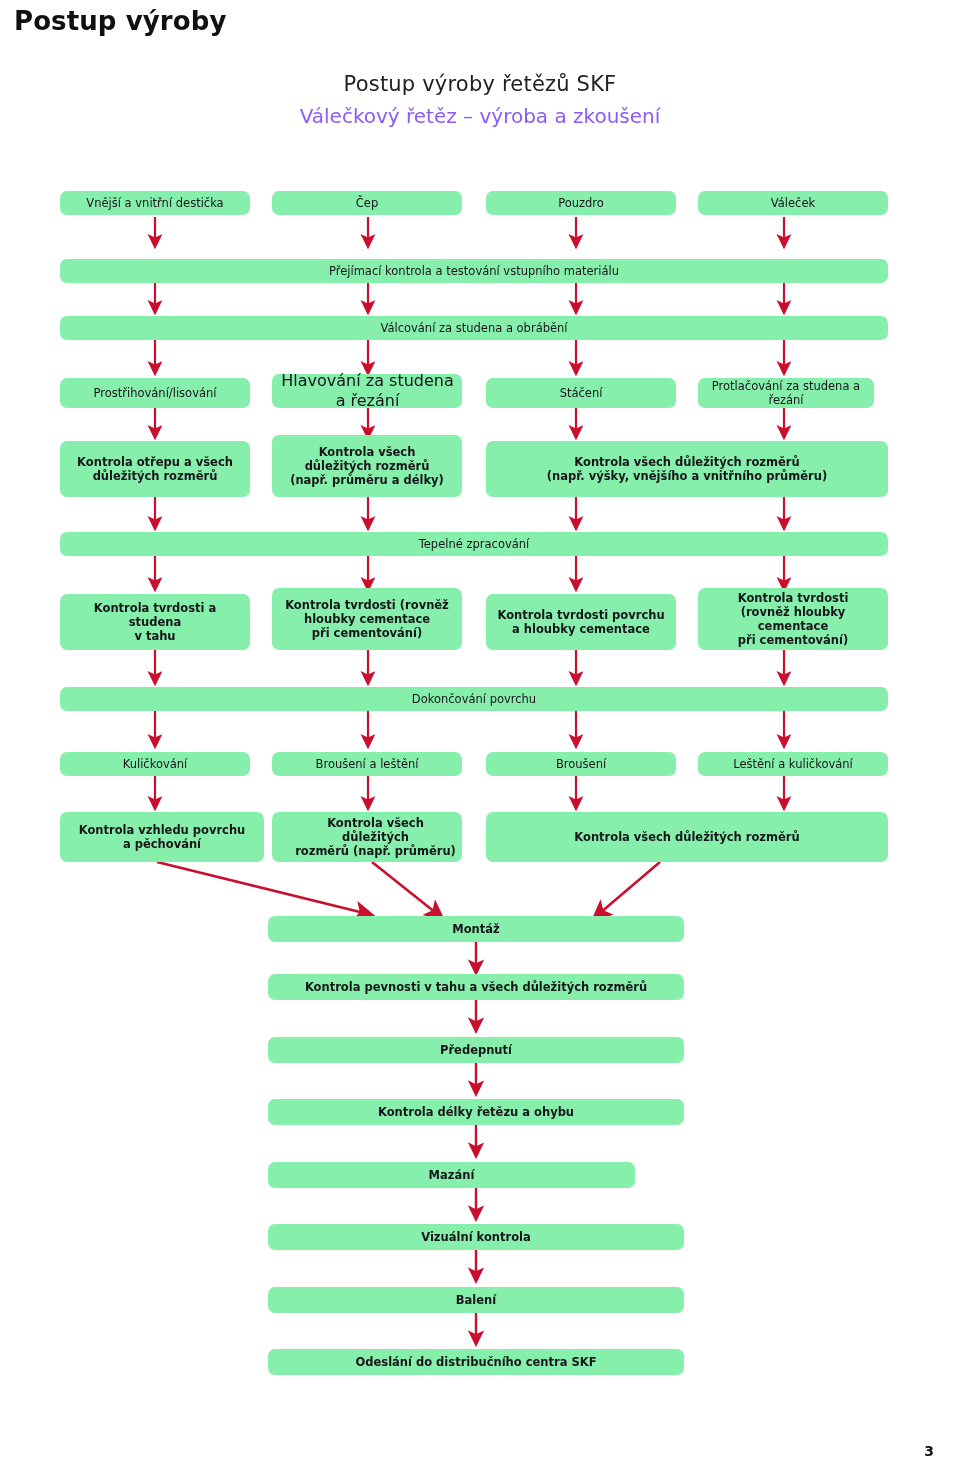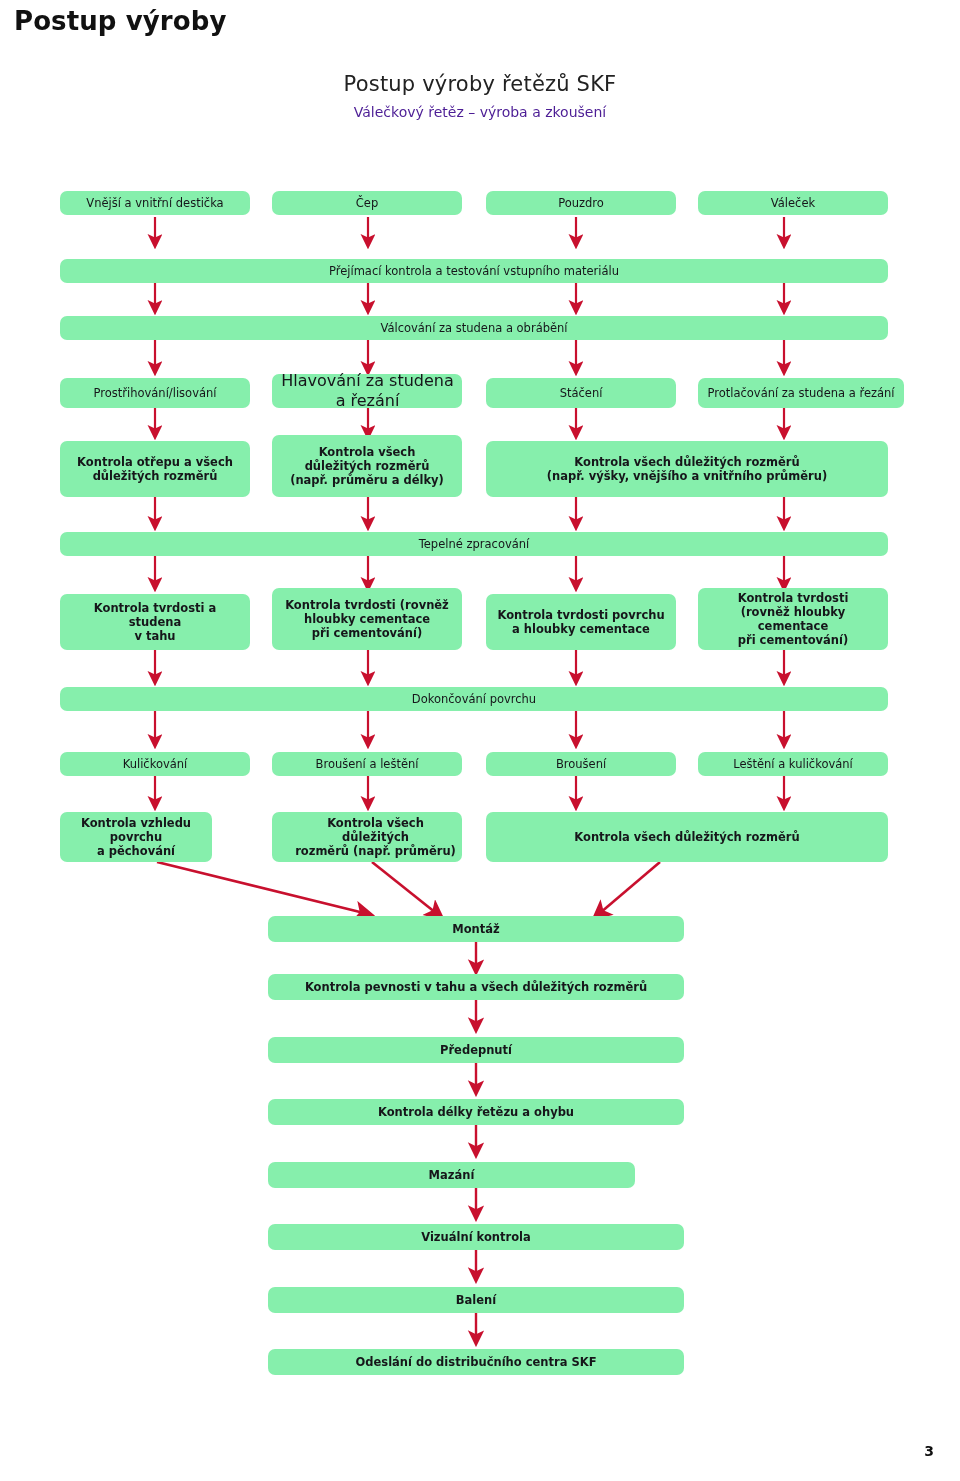--- a/index.html
+++ b/index.html
@@ -21,21 +21,21 @@
   }
   .header-rule{
     position:absolute;left:0;top:46px;width:960px;height:2px;background:#ffffff;
   }
   .doc-title{
     position:absolute;left:0;top:72px;width:960px;text-align:center;
     font-size:21px;font-weight:400;color:#222;letter-spacing:.2px;
   }
   .doc-sub{
     position:absolute;left:0;top:104px;width:960px;text-align:center;
-    font-size:14px;font-weight:400;color:#4c1d95;
+    font-size:20px;font-weight:400;color:#8b5cf6;
   }
   .pagenum{
     position:absolute;right:26px;bottom:22px;
     font-size:14px;font-weight:bold;color:#111;
   }
 
   
   .chart{position:absolute;left:0;top:0;width:960px;height:1481px;}
 
   .node{
@@ -153,21 +153,21 @@
     <div class="node reg" style="left:60px;top:259px;width:828px;height:24px;">Přejímací kontrola a testování vstupního materiálu</div>
 
     <div class="node reg" style="left:60px;top:316px;width:828px;height:24px;">Válcování za studena a obrábění</div>
 
     <div class="node reg" style="left:60px;top:378px;width:190px;height:30px;">Prostřihování/lisování</div>
     <div class="node reg small" style="left:272px;top:374px;width:190px;height:34px;flex-direction:column;">
       <span class="t">Hlavování za studena</span>
       <span class="t">a řezání</span>
     </div>
     <div class="node reg" style="left:486px;top:378px;width:190px;height:30px;">Stáčení</div>
-    <div class="node reg" style="left:698px;top:378px;width:206px;height:30px;">Protlačování za studena a řezání</div>
+    <div class="node reg" style="left:698px;top:378px;width:176px;height:30px;">Protlačování za studena a řezání</div>
 
     <div class="node" style="left:60px;top:441px;width:190px;height:56px;flex-direction:column;">
       <span class="t">Kontrola otřepu a všech</span>
       <span class="t">důležitých rozměrů</span>
     </div>
     <div class="node" style="left:272px;top:435px;width:190px;height:62px;flex-direction:column;">
       <span class="t">Kontrola všech</span>
       <span class="t">důležitých rozměrů</span>
       <span class="t">(např. průměru a délky)</span>
     </div>
@@ -197,21 +197,21 @@
       <span class="t">při cementování)</span>
     </div>
 
     <div class="node reg" style="left:60px;top:687px;width:828px;height:24px;">Dokončování povrchu</div>
 
     <div class="node reg" style="left:60px;top:752px;width:190px;height:24px;">Kuličkování</div>
     <div class="node reg" style="left:272px;top:752px;width:190px;height:24px;">Broušení a leštění</div>
     <div class="node reg" style="left:486px;top:752px;width:190px;height:24px;">Broušení</div>
     <div class="node reg" style="left:698px;top:752px;width:190px;height:24px;">Leštění a kuličkování</div>
 
-    <div class="node" style="left:60px;top:812px;width:152px;height:50px;flex-direction:column;">
+    <div class="node" style="left:60px;top:812px;width:204px;height:50px;flex-direction:column;">
       <span class="t">Kontrola vzhledu povrchu</span>
       <span class="t">a pěchování</span>
     </div>
     <div class="node" style="left:272px;top:812px;width:190px;height:50px;flex-direction:column;padding-left:23px;">
       <span class="t">Kontrola všech důležitých</span>
       <span class="t">rozměrů (např. průměru)</span>
     </div>
     <div class="node" style="left:486px;top:812px;width:402px;height:50px;">Kontrola všech důležitých rozměrů</div>
 
     <div class="node" style="left:268px;top:916px;width:416px;height:26px;">Montáž</div>

